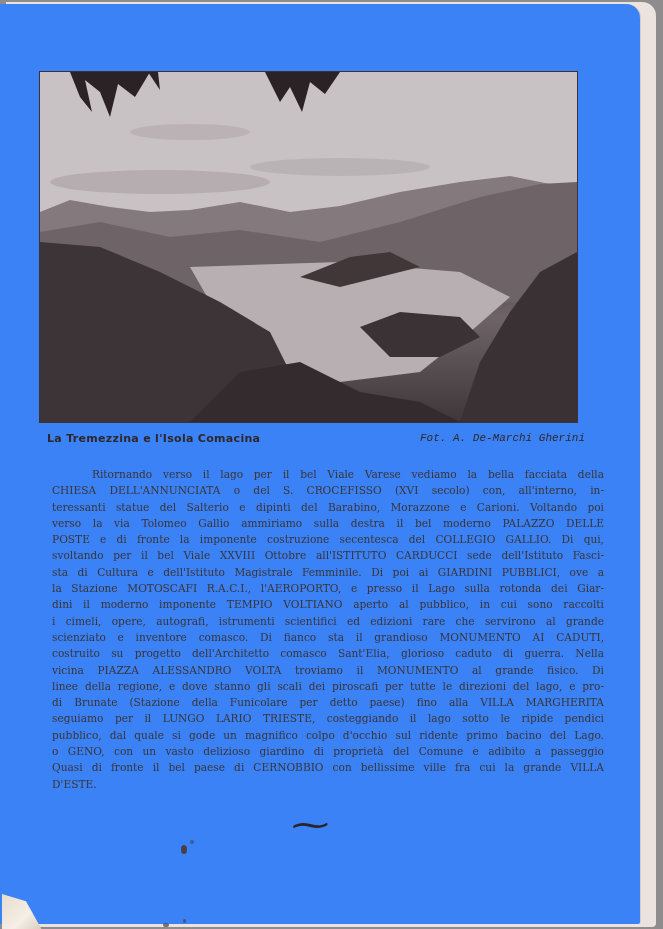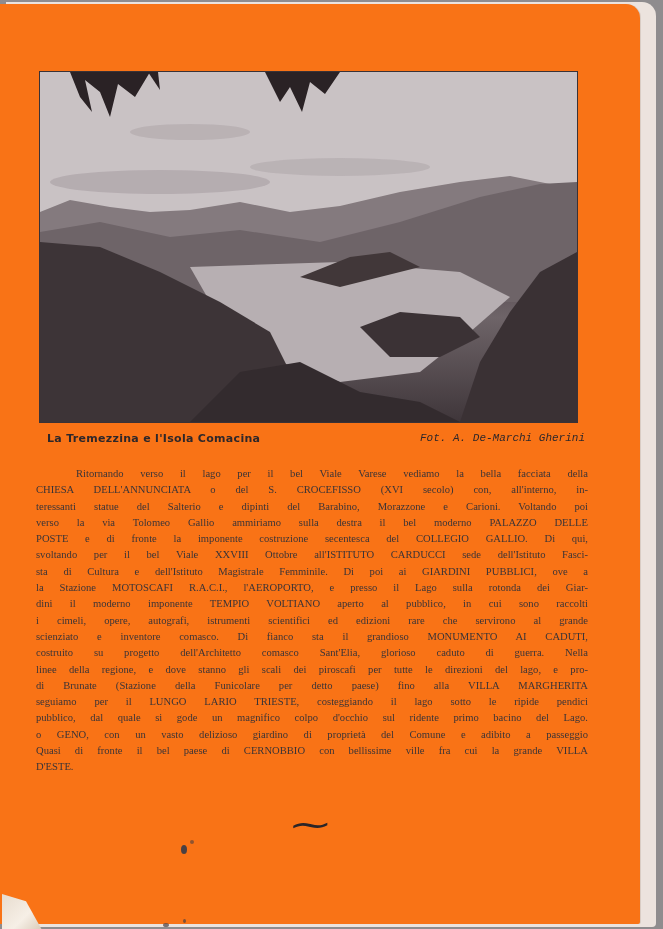--- a/index.html
+++ b/index.html
@@ -8,41 +8,40 @@
     background: #8f8c8e;
     position: relative;
     font-family: "DejaVu Serif", serif;
   }
   .page-under {
     position: absolute; left: 6px; top: 2px; width: 650px; height: 925px;
     background: #ece3de; border-radius: 0 14px 4px 0;
   }
   .page {
     position: absolute; left: 0; top: 4px; width: 640px; height: 920px;
-    background: #f97316;
+    background: #3b82f6;
     border-radius: 0 14px 2px 0;
     box-shadow: 1px 0 0 #d9ccc4;
   }
   .photo-frame {
     position: absolute; left: 39px; top: 67px; width: 537px; height: 350px;
     border: 1.5px solid #3a3236;
     background: linear-gradient(#cbc4c6 0%, #bdb5b8 35%, #8a7f84 48%, #5b5055 60%, #6e6468 70%, #3f363a 100%);
     overflow: hidden;
   }
   .photo-frame svg { position: absolute; left: 0; top: 0; width: 100%; height: 100%; }
   .caption {
     position: absolute; top: 428px; font-size: 11px; color: #2e272a;
   }
   .caption-title { left: 47px; font-family: "DejaVu Sans", sans-serif; font-weight: bold; letter-spacing: 0.3px; }
   .caption-credit { left: 420px; font-family: Liberation Mono, monospace; font-style: italic; }
   .body-text {
-    position: absolute; left: 36px; top: 462px; width: 552px;
+    position: absolute; left: 52px; top: 462px; width: 552px;
     font-size: 10.6px; line-height: 16.3px; color: #3b3437;
     text-align: justify;
-    font-family: Liberation Serif, serif;
   }
   .line { display: block; white-space: nowrap; text-align-last: justify; text-align: justify; }
   .line.last { text-align-last: left; }
   .line.indent { padding-left: 40px; }
   .ornament {
     position: absolute; left: 296px; top: 800px; font-size: 34px; color: #2b2528;
     font-family: "DejaVu Serif", serif; transform: scaleX(1.6);
   }
   .spot { position: absolute; background: #4a4043; border-radius: 50%; }
   .corner-fold {
@@ -95,20 +94,21 @@
     <span class="line">teressanti statue del Salterio e dipinti del Barabino, Morazzone e Carioni. Voltando poi</span>
     <span class="line">verso la via Tolomeo Gallio ammiriamo sulla destra il bel moderno PALAZZO DELLE</span>
     <span class="line">POSTE e di fronte la imponente costruzione secentesca del COLLEGIO GALLIO. Di qui,</span>
     <span class="line">svoltando per il bel Viale XXVIII Ottobre all'ISTITUTO CARDUCCI sede dell'Istituto Fasci-</span>
     <span class="line">sta di Cultura e dell'Istituto Magistrale Femminile. Di poi ai GIARDINI PUBBLICI, ove a</span>
     <span class="line">la Stazione MOTOSCAFI R.A.C.I., l'AEROPORTO, e presso il Lago sulla rotonda dei Giar-</span>
     <span class="line">dini il moderno imponente TEMPIO VOLTIANO aperto al pubblico, in cui sono raccolti</span>
     <span class="line">i cimeli, opere, autografi, istrumenti scientifici ed edizioni rare che servirono al grande</span>
     <span class="line">scienziato e inventore comasco. Di fianco sta il grandioso MONUMENTO AI CADUTI,</span>
     <span class="line">costruito su progetto dell'Architetto comasco Sant'Elia, glorioso caduto di guerra. Nella</span>
+    <span class="line">vicina PIAZZA ALESSANDRO VOLTA troviamo il MONUMENTO al grande fisico. Di</span>
     <span class="line">linee della regione, e dove stanno gli scali dei piroscafi per tutte le direzioni del lago, e pro-</span>
     <span class="line">di Brunate (Stazione della Funicolare per detto paese) fino alla VILLA MARGHERITA</span>
     <span class="line">seguiamo per il LUNGO LARIO TRIESTE, costeggiando il lago sotto le ripide pendici</span>
     <span class="line">pubblico, dal quale si gode un magnifico colpo d'occhio sul ridente primo bacino del Lago.</span>
     <span class="line">o GENO, con un vasto delizioso giardino di proprietà del Comune e adibito a passeggio</span>
     <span class="line">Quasi di fronte il bel paese di CERNOBBIO con bellissime ville fra cui la grande VILLA</span>
     <span class="line last">D'ESTE.</span>
   </div>
 
   <div class="ornament">~</div>

